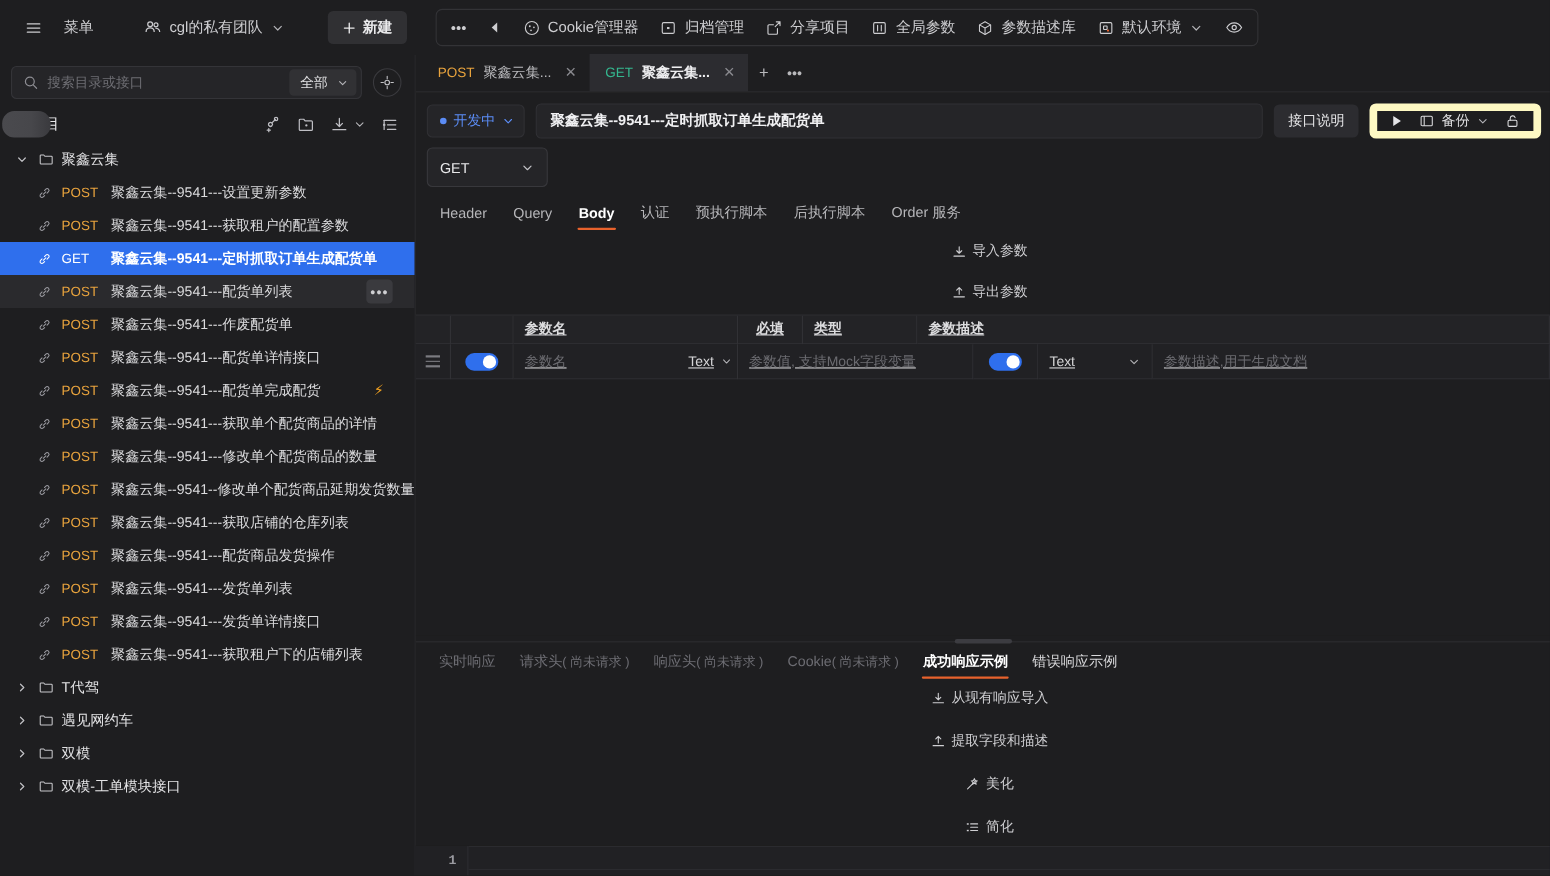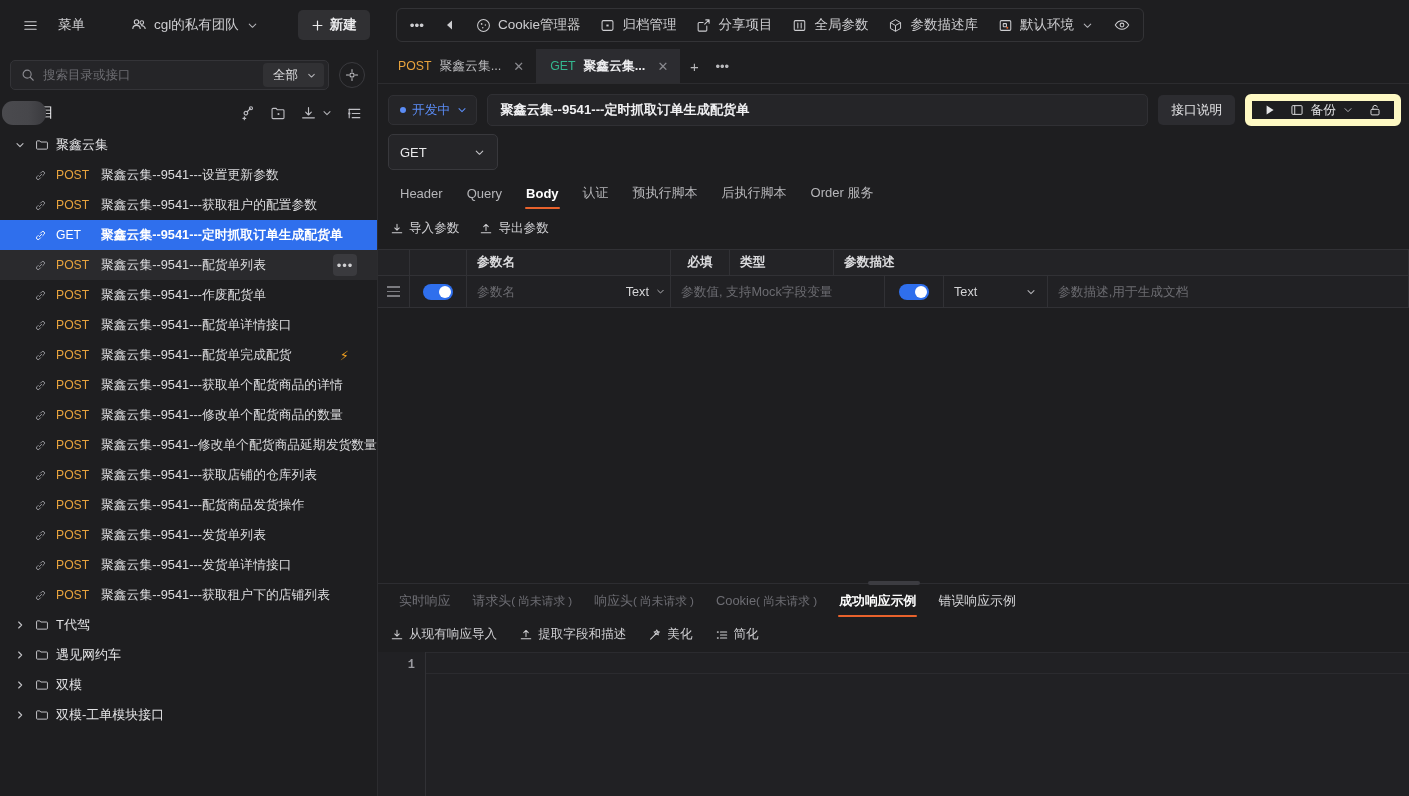--- a/index.html
+++ b/index.html
@@ -227,28 +227,29 @@
     cursor: pointer; position: relative; white-space: nowrap;
   }
   .sub-tab.active { color: #ffffff; font-weight: bold; }
   .sub-tab.active::after {
     content: ''; position: absolute; left: 11px; right: 11px; bottom: 0;
     height: 2px; background: #e8622c; border-radius: 1px;
   }
   .act-row {
     display: flex; align-items: center; gap: 20px;
     padding: 10px 0 9px 12px;
+    flex-direction: column;
   }
   .act {
     display: flex; align-items: center; gap: 5px;
     font-size: 12.6px; color: #cfcfd2; cursor: pointer;
   }
 
   
-  .ptable { margin: 3px 0 0 0; border-top: 1px solid #313135; }
+  .ptable { margin: 3px 0 0 0; border-top: 1px solid #313135; text-decoration: underline; }
   .prow { display: flex; align-items: stretch; }
   .pcell {
     border-right: 1px solid #313135; border-bottom: 1px solid #313135;
     display: flex; align-items: center; padding: 0 10px;
     font-size: 12.7px; min-height: 30px;
   }
   .phead .pcell { color: #dcdcde; font-weight: bold; background: #232326; height: 26px; min-height: 26px; }
   .c-handle { width: 32px; justify-content: center; padding: 0; }
   .c-toggle { width: 57px; justify-content: center; padding: 0; }
   .c-name   { width: 204px; }

